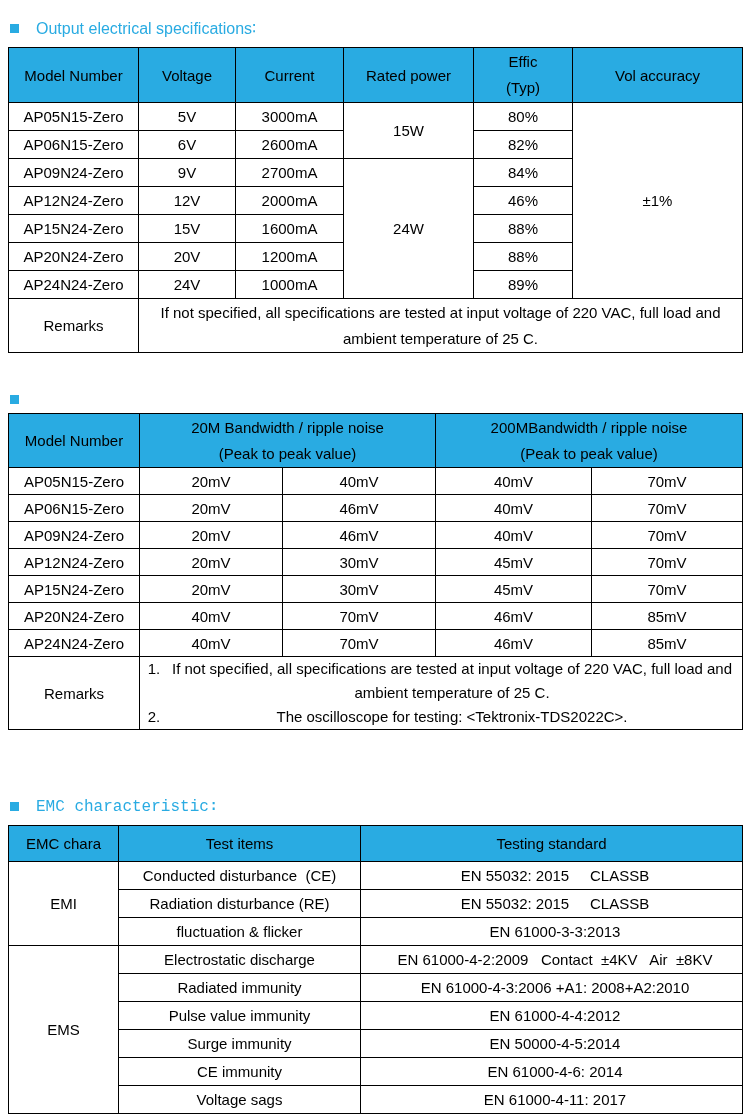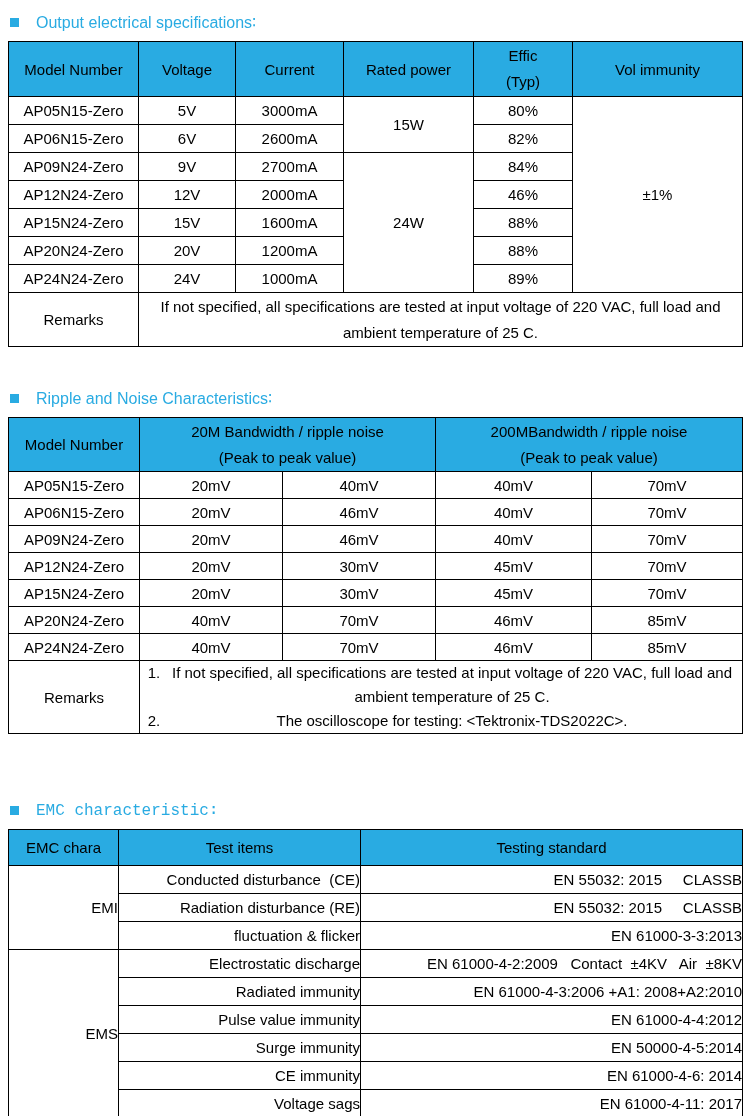--- a/index.html
+++ b/index.html
@@ -15,21 +15,21 @@
     margin-left: 10px;
     color: #29ABE2;
     font-size: 16px;
   }
   .sec-title .sq {
     width: 9px; height: 9px;
     background: #29ABE2;
     margin-right: 17px;
     flex: 0 0 9px;
   }
-  #h1 { padding-top: 13px; }
+  #h1 { padding-top: 19px; }
   #h2 { margin-top: 42px; }
   #h3 { margin-top: 66px; font-family: Liberation Mono, monospace; }
   table.tbl {
     border-collapse: collapse;
     table-layout: fixed;
     width: 734px;
     margin: 9px 12px 0 8px;
   }
   .tbl td {
     border: 1.5px solid #000;
@@ -51,21 +51,21 @@
   
   #t2 .g td { height: 54px; }
   #t2 .sub td { height: 28px; }
   #t2 .r td { height: 27px; }
   .ritems { text-align: left; padding: 4px 0 4px 14px; }
   .ritem { display: flex; line-height: 24px; }
   .ritem .num { flex: 0 0 28px; }
   .ritem .txt { flex: 1; padding-right: 6px; white-space: normal; }
   
   #t3 .hdr td { height: 36px; }
-  #t3 .r td { height: 28px; text-align: right; }
+  #t3 .r td { height: 28px; }
   #t3 .std { padding-left: 7px; }
 </style>
 </head>
 <body>
 
 <div class="sec-title" id="h1">
   <span class="sq"></span>
   <span>Output electrical specifications∶</span>
 </div>
 
@@ -79,21 +79,21 @@
       <col style="width:170px">
   </colgroup>
   <tbody>
       <tr class="hdr">
     <td>Model Number</td>
     <td>Voltage</td>
     <td>Current</td>
     <td>Rated power</td>
     <td class="pre">Effic
 (Typ)</td>
-    <td>Vol immunity</td>
+    <td>Vol accuracy</td>
   </tr>
   <tr class="r">
     <td class="left">AP05N15-Zero</td>
     <td>5V</td>
     <td>3000mA</td>
     <td rowspan="2">15W</td>
     <td>80%</td>
     <td rowspan="7">±1%</td>
   </tr>
   <tr class="r">
@@ -135,21 +135,20 @@
   </tr>
   <tr class="remarks">
     <td>Remarks</td>
     <td colspan="5" class="remark-text">If not specified, all specifications are tested at input voltage of 220 VAC, full load and ambient temperature of 25 C.</td>
   </tr>
 </tbody>
   </table>
 
 <div class="sec-title" id="h2">
   <span class="sq"></span>
-  <span>Ripple and Noise Characteristics∶</span>
 </div>
 
 <table class="tbl" id="t2">
   <colgroup>
     <col style="width:131px">
       <col style="width:143px">
       <col style="width:153px">
     <col style="width:156px">
       <col style="width:151px">
   </colgroup>

